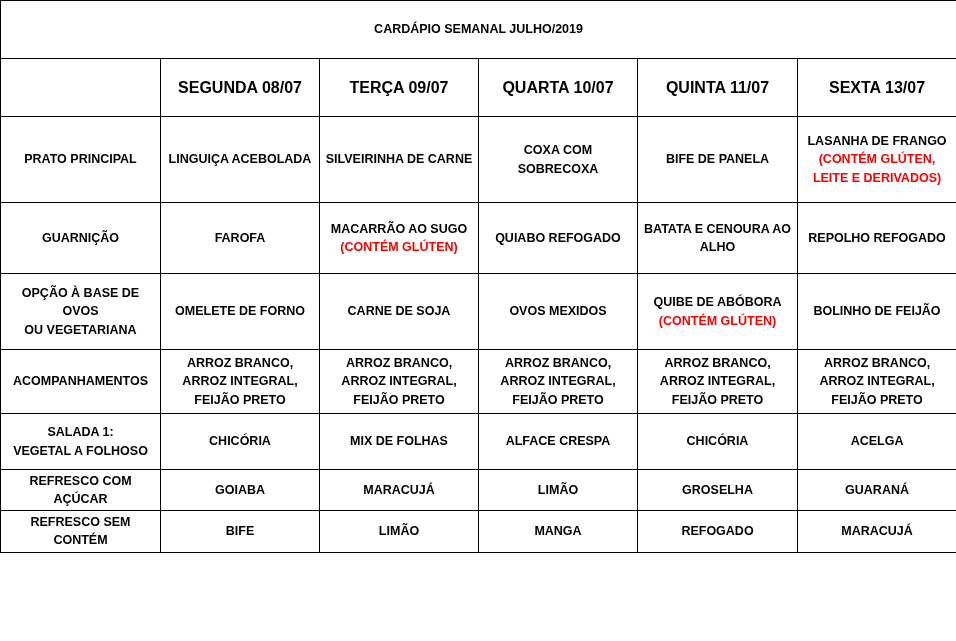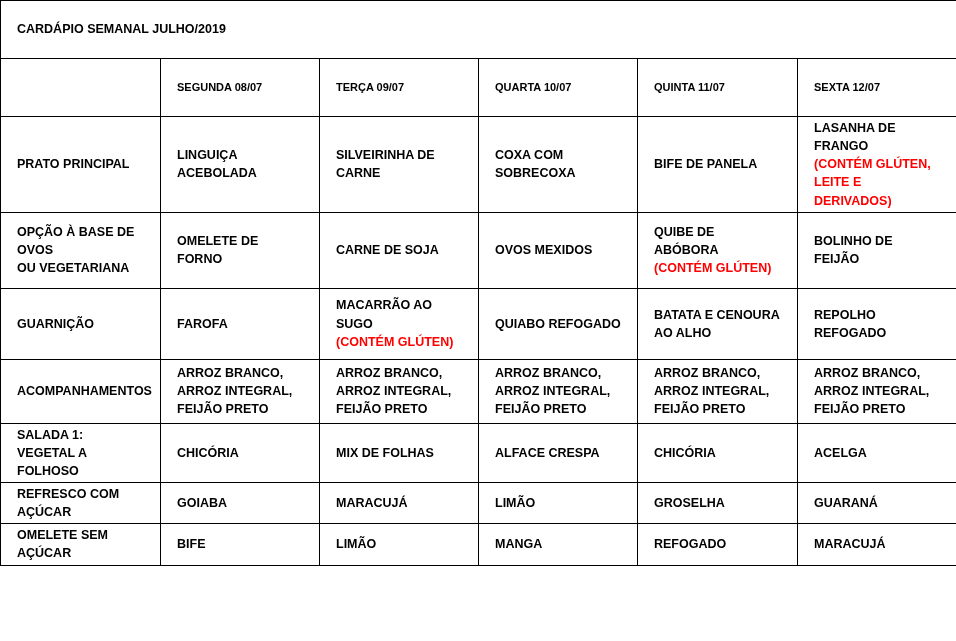--- a/index.html
+++ b/index.html
@@ -12,35 +12,35 @@
     background: #fff;
     overflow: hidden;
   }
   table.menu {
     border-collapse: collapse;
     table-layout: fixed;
     width: 956px;
   }
   table.menu td {
     border: 1px solid #000;
-    text-align: left;
+    text-align: center;
     vertical-align: middle;
     font-weight: bold;
     font-size: 12.5px;
     line-height: 1.45;
-    padding: 2px 16px;
+    padding: 2px 4px;
     color: #000;
     overflow: hidden;
   }
   td.title-cell {
     height: 58px;
     font-size: 14px;
     border: 1px solid #000;
   }
-  tr.day-header td { height: 58px; font-size: 11px; white-space: pre-line; }
+  tr.day-header td { height: 58px; font-size: 16px; white-space: pre-line; }
   td.row-label { white-space: pre-line; font-size: 12.5px; margin-left: 40px; }
   .note { color: var(--note-red, #ff0000); display: block; }
 </style>
 </head>
 <body>
 
 <div class="page">
   <table class="menu">
     <colgroup>
       <col style="width:160px">
@@ -54,47 +54,47 @@
       <tr>
         <td class="title-cell" colspan="6">CARDÁPIO SEMANAL JULHO/2019</td>
       </tr>
       <tr class="day-header">
 
       <td></td>
           <td>SEGUNDA  08/07</td>
           <td>TERÇA 09/07</td>
           <td>QUARTA 10/07</td>
           <td>QUINTA 11/07</td>
-          <td>SEXTA 12/07</td>
+          <td>SEXTA 13/07</td>
         </tr>
 
     <tr style="height: 86px;">
           <td class="row-label">PRATO PRINCIPAL</td>
           <td><span>LINGUIÇA ACEBOLADA</span></td>
           <td><span>SILVEIRINHA DE CARNE</span></td>
           <td><span>COXA COM SOBRECOXA</span></td>
           <td><span>BIFE DE PANELA</span></td>
           <td><span>LASANHA DE FRANGO</span><span class="note">(CONTÉM GLÚTEN, LEITE E DERIVADOS)</span></td>
         </tr>
+        <tr style="height: 71px;">
+          <td class="row-label">GUARNIÇÃO</td>
+          <td><span>FAROFA</span></td>
+          <td><span>MACARRÃO AO SUGO</span><span class="note">(CONTÉM GLÚTEN)</span></td>
+          <td><span>QUIABO REFOGADO</span></td>
+          <td><span>BATATA E CENOURA AO ALHO</span></td>
+          <td><span>REPOLHO REFOGADO</span></td>
+        </tr>
         <tr style="height: 76px;">
           <td class="row-label">OPÇÃO À BASE DE OVOS
 OU VEGETARIANA</td>
           <td><span>OMELETE DE FORNO</span></td>
           <td><span>CARNE DE SOJA</span></td>
           <td><span>OVOS MEXIDOS</span></td>
           <td><span>QUIBE DE ABÓBORA</span><span class="note">(CONTÉM GLÚTEN)</span></td>
           <td><span>BOLINHO DE FEIJÃO</span></td>
-        </tr>
-        <tr style="height: 71px;">
-          <td class="row-label">GUARNIÇÃO</td>
-          <td><span>FAROFA</span></td>
-          <td><span>MACARRÃO AO SUGO</span><span class="note">(CONTÉM GLÚTEN)</span></td>
-          <td><span>QUIABO REFOGADO</span></td>
-          <td><span>BATATA E CENOURA AO ALHO</span></td>
-          <td><span>REPOLHO REFOGADO</span></td>
         </tr>
         <tr style="height: 64px;">
           <td class="row-label">ACOMPANHAMENTOS</td>
           <td><span>ARROZ BRANCO, ARROZ INTEGRAL, FEIJÃO PRETO</span></td>
           <td><span>ARROZ BRANCO, ARROZ INTEGRAL, FEIJÃO PRETO</span></td>
           <td><span>ARROZ BRANCO, ARROZ INTEGRAL, FEIJÃO PRETO</span></td>
           <td><span>ARROZ BRANCO, ARROZ INTEGRAL, FEIJÃO PRETO</span></td>
           <td><span>ARROZ BRANCO, ARROZ INTEGRAL, FEIJÃO PRETO</span></td>
         </tr>
         <tr style="height: 56px;">
@@ -108,21 +108,21 @@
         </tr>
         <tr style="height: 36px;">
           <td class="row-label">REFRESCO COM AÇÚCAR</td>
           <td><span>GOIABA</span></td>
           <td><span>MARACUJÁ</span></td>
           <td><span>LIMÃO</span></td>
           <td><span>GROSELHA</span></td>
           <td><span>GUARANÁ</span></td>
         </tr>
         <tr style="height: 33px;">
-          <td class="row-label">OMELETE SEM AÇÚCAR</td>
+          <td class="row-label">REFRESCO SEM CONTÉM</td>
           <td><span>BIFE</span></td>
           <td><span>LIMÃO</span></td>
           <td><span>MANGA</span></td>
           <td><span>REFOGADO</span></td>
           <td><span>MARACUJÁ</span></td>
         </tr>
       </tbody>
   </table>
 
 </div>

